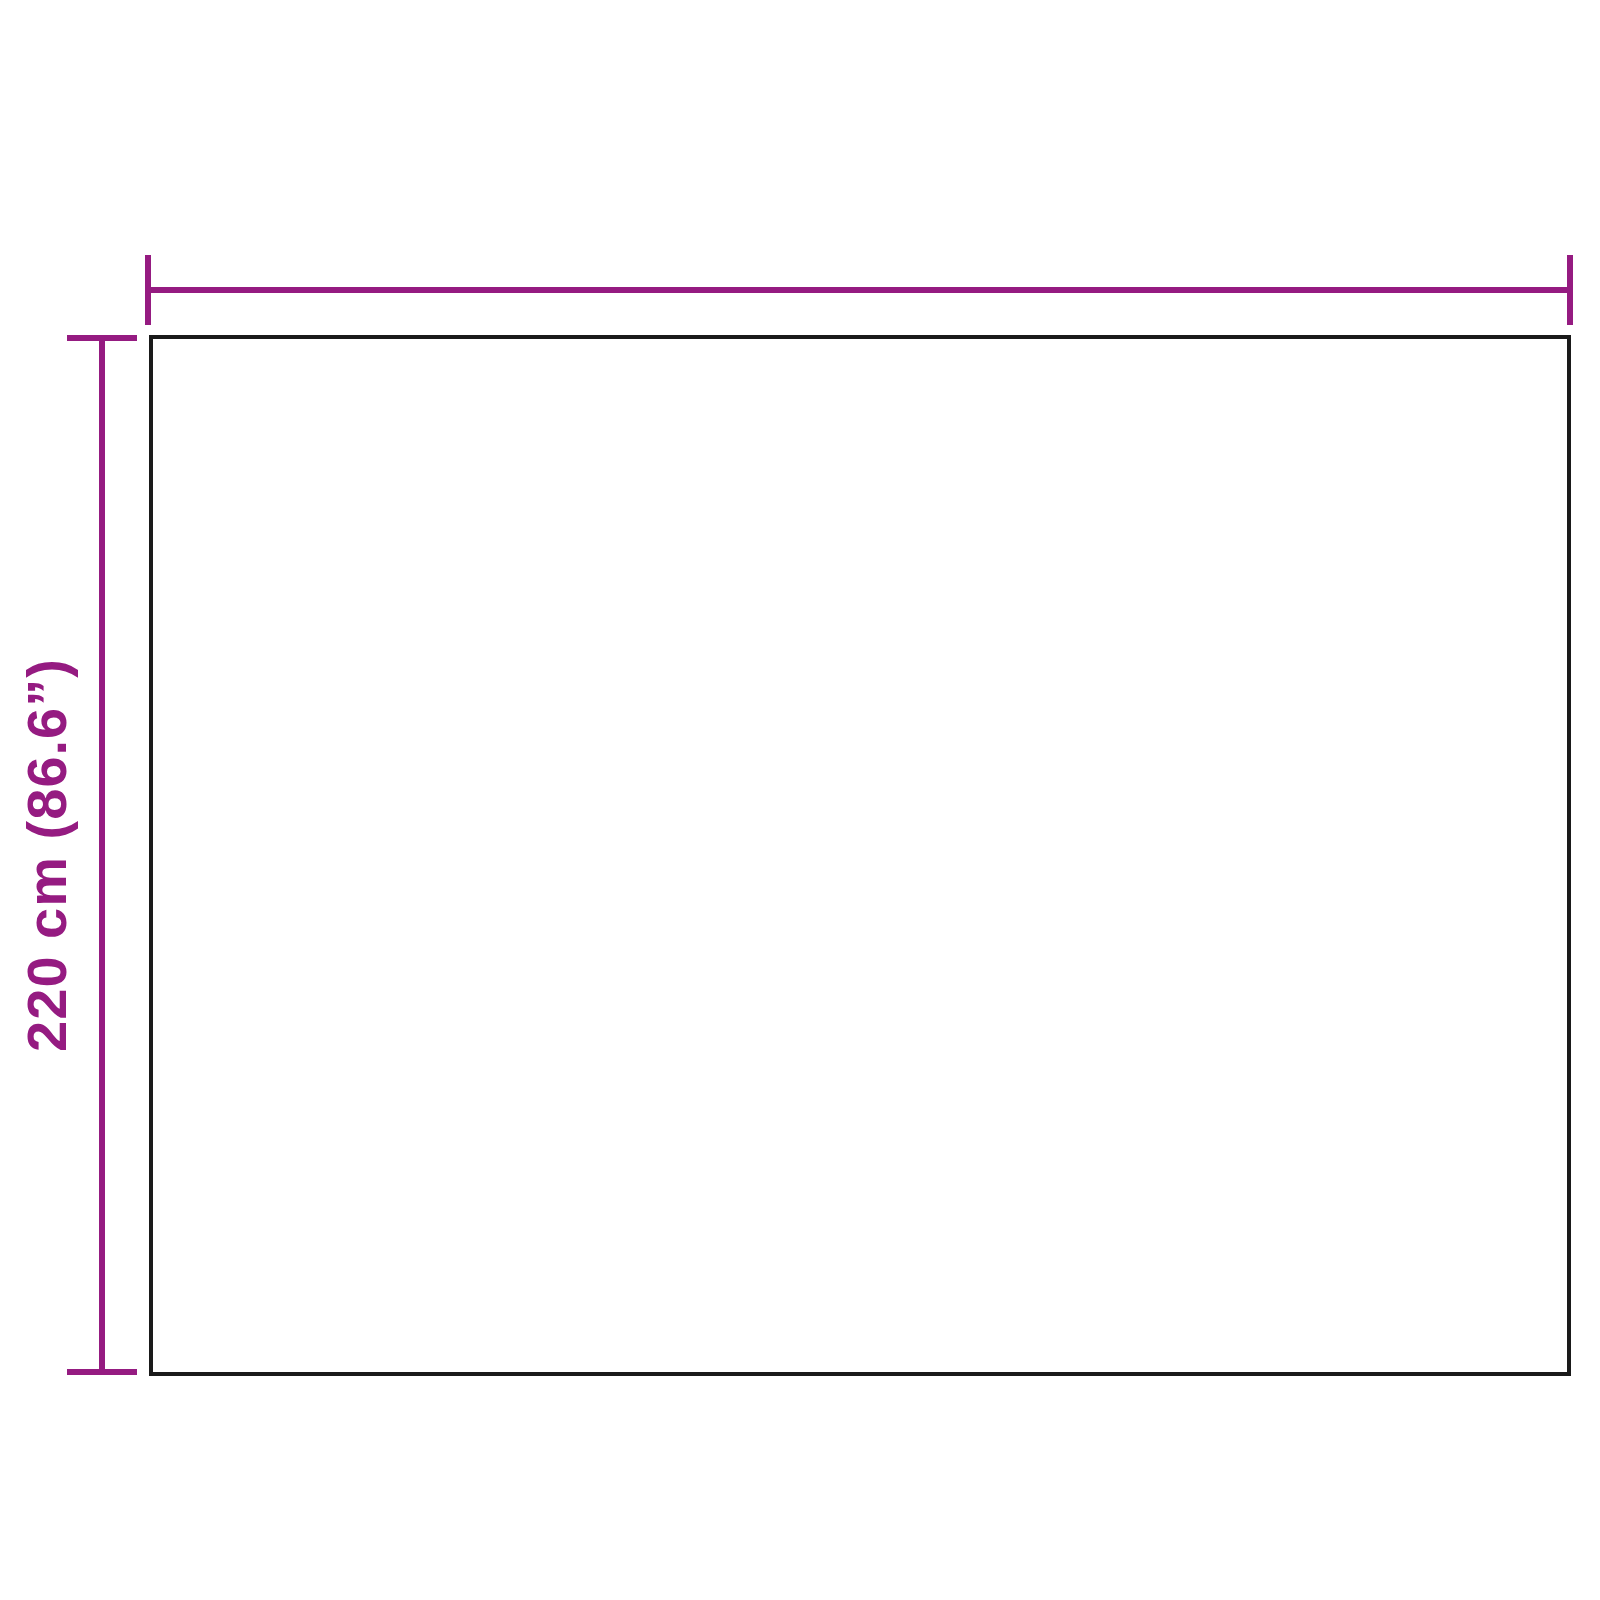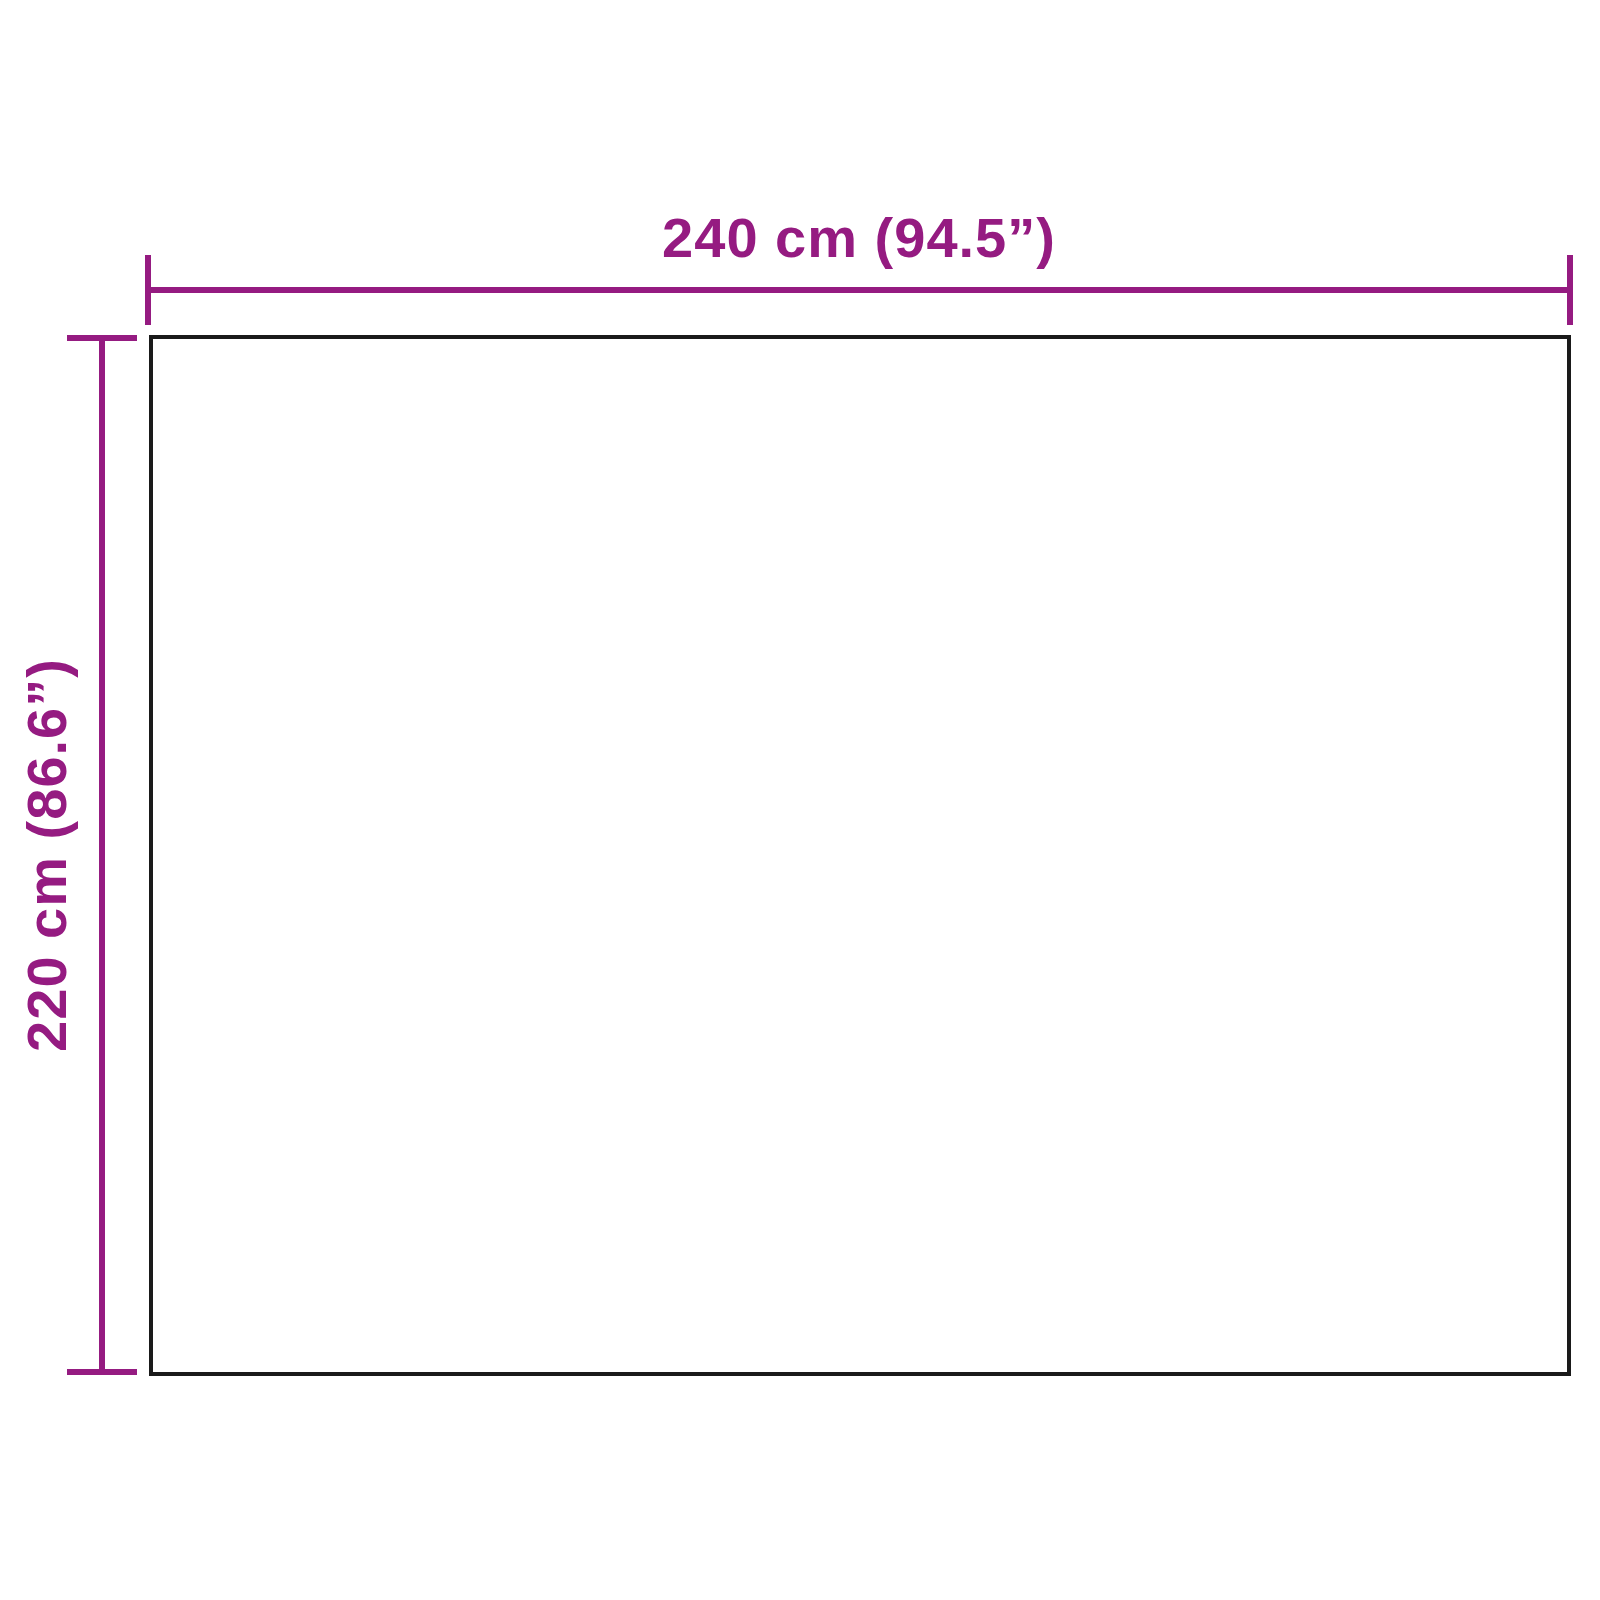--- a/index.html
+++ b/index.html
@@ -86,21 +86,20 @@
     top: 855px;
     transform: translate(-50%, -50%) rotate(-90deg);
     transform-origin: center center;
   }
 </style>
 </head>
 <body>
 
 <div class="canvas">
 
-  <div class="dim-label horizontal">240 cm (94.5”)</div>
   <div class="dim-line-h"></div>
   <div class="dim-tick-v left"></div>
   <div class="dim-tick-v right"></div>
 
   <div class="dim-label vertical">220 cm (86.6”)</div>
   <div class="dim-line-v"></div>
   <div class="dim-tick-h top"></div>
   <div class="dim-tick-h bottom"></div>
 
   <div class="outline"></div>

